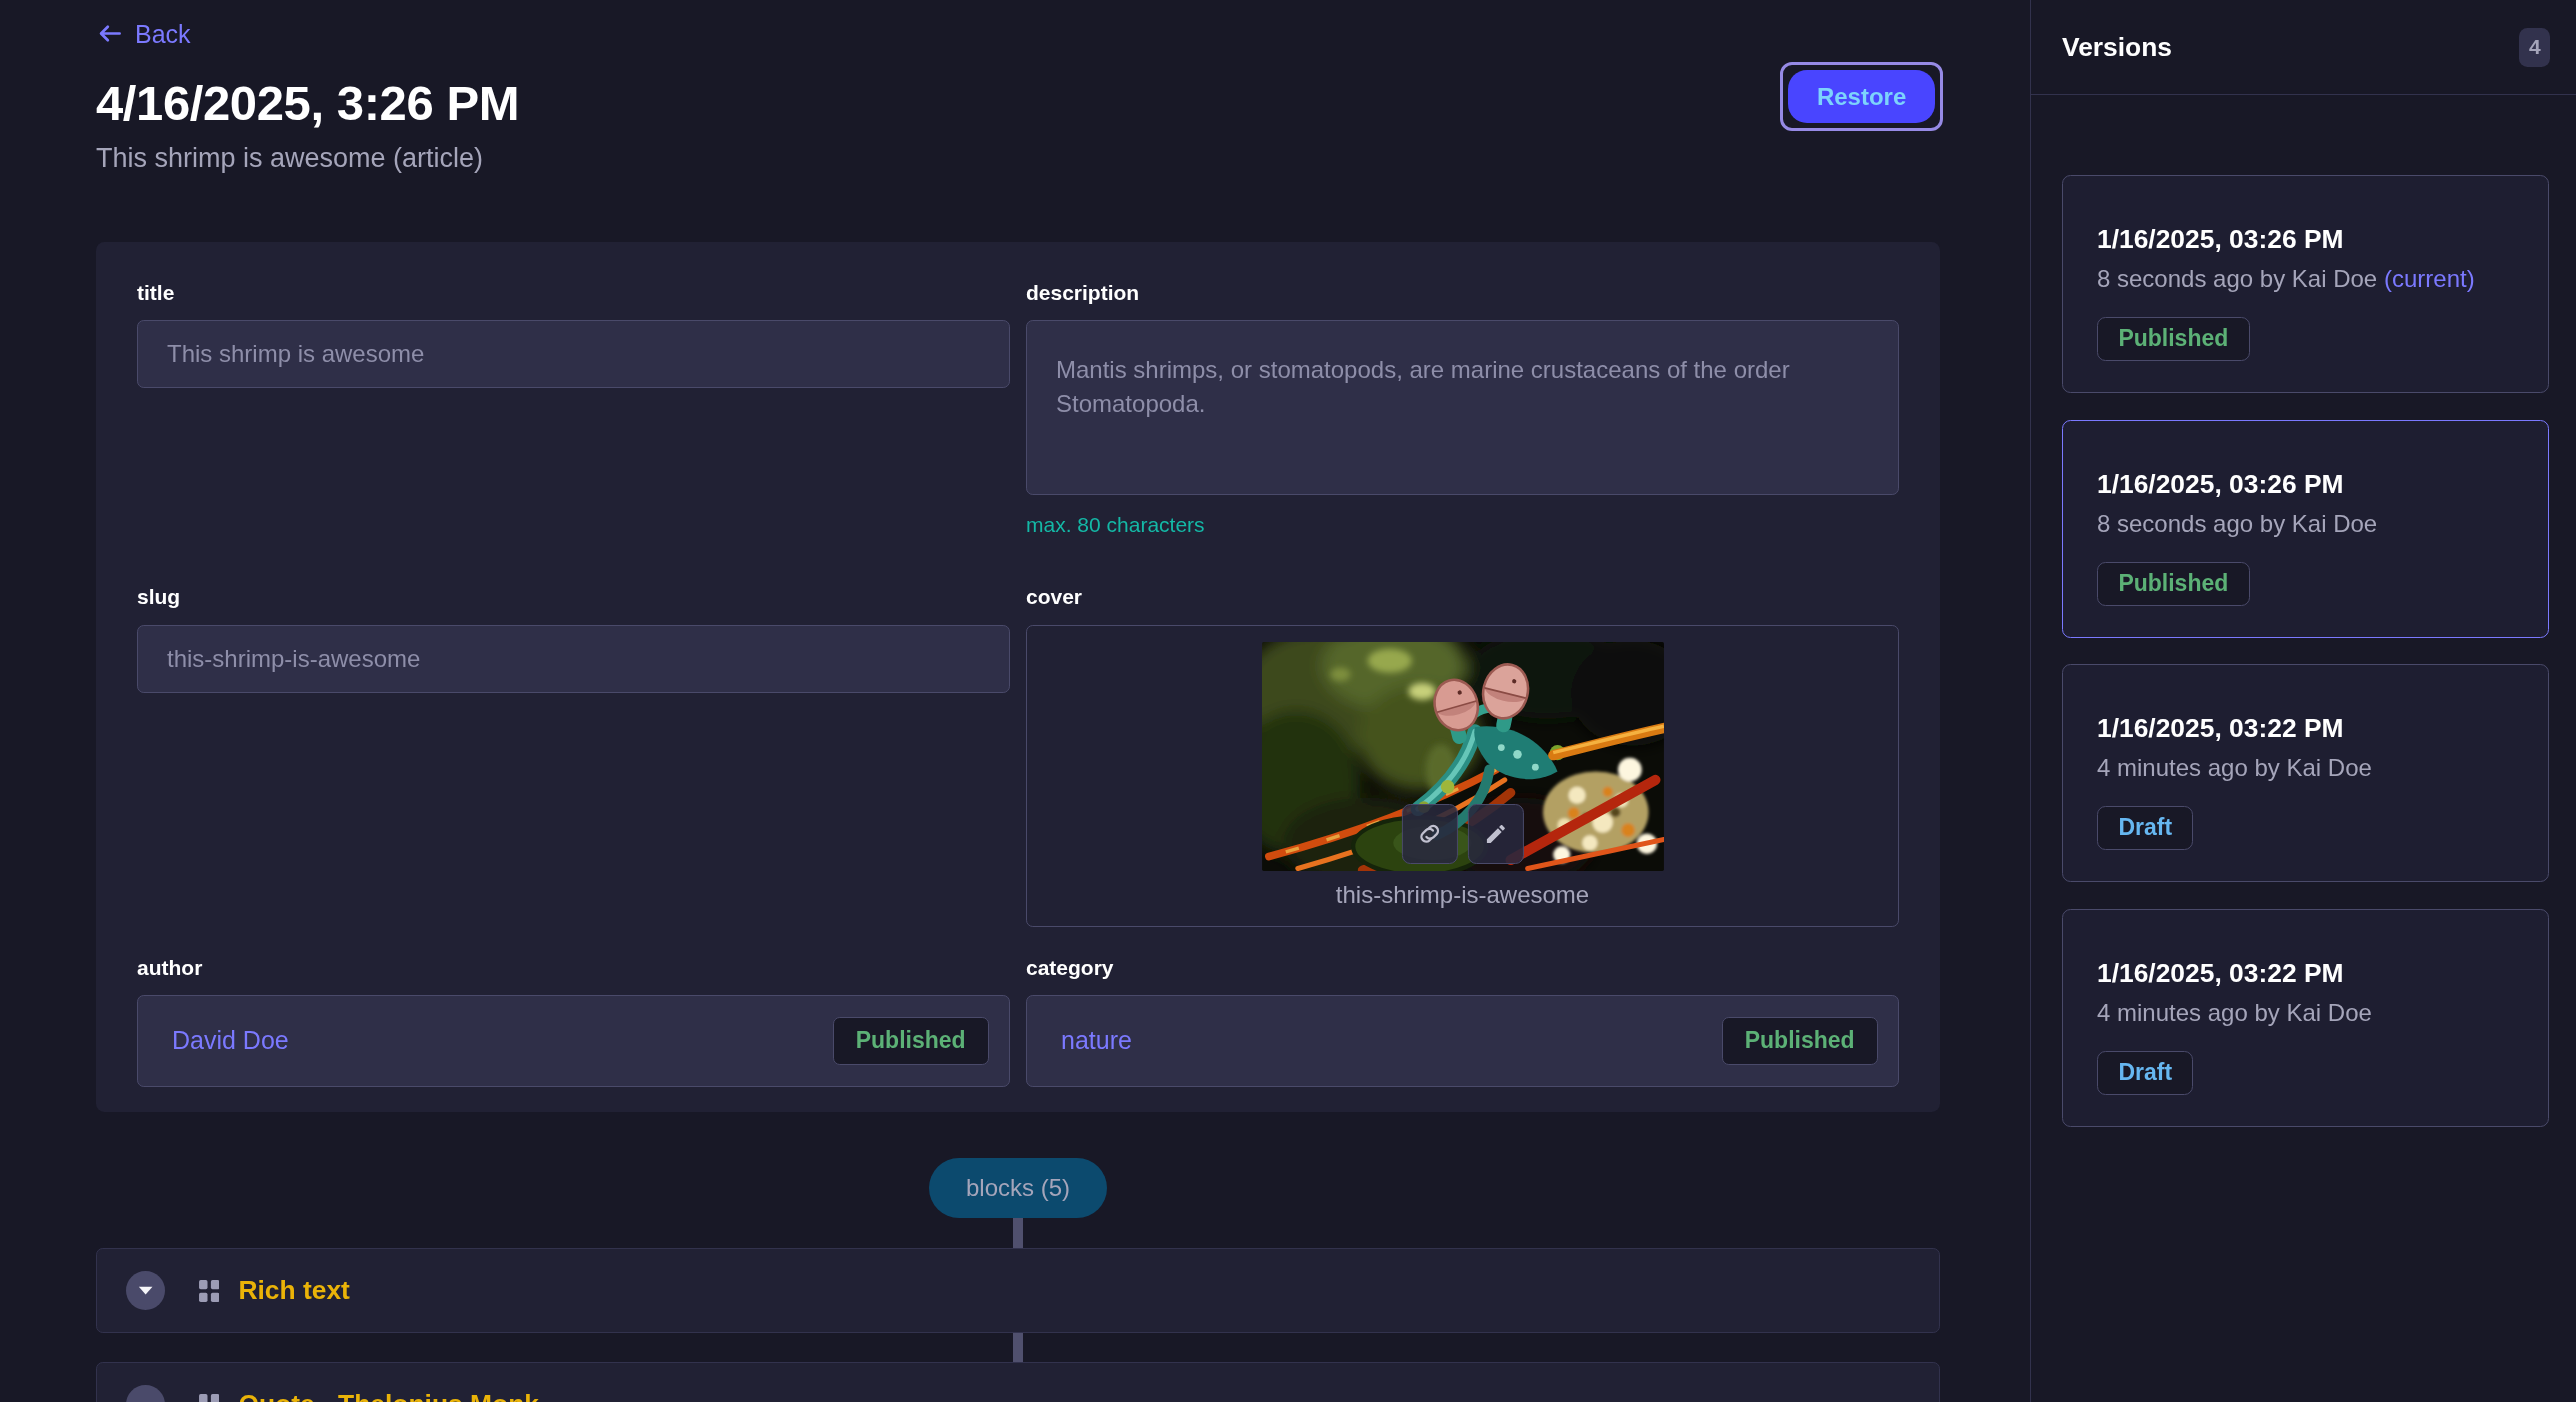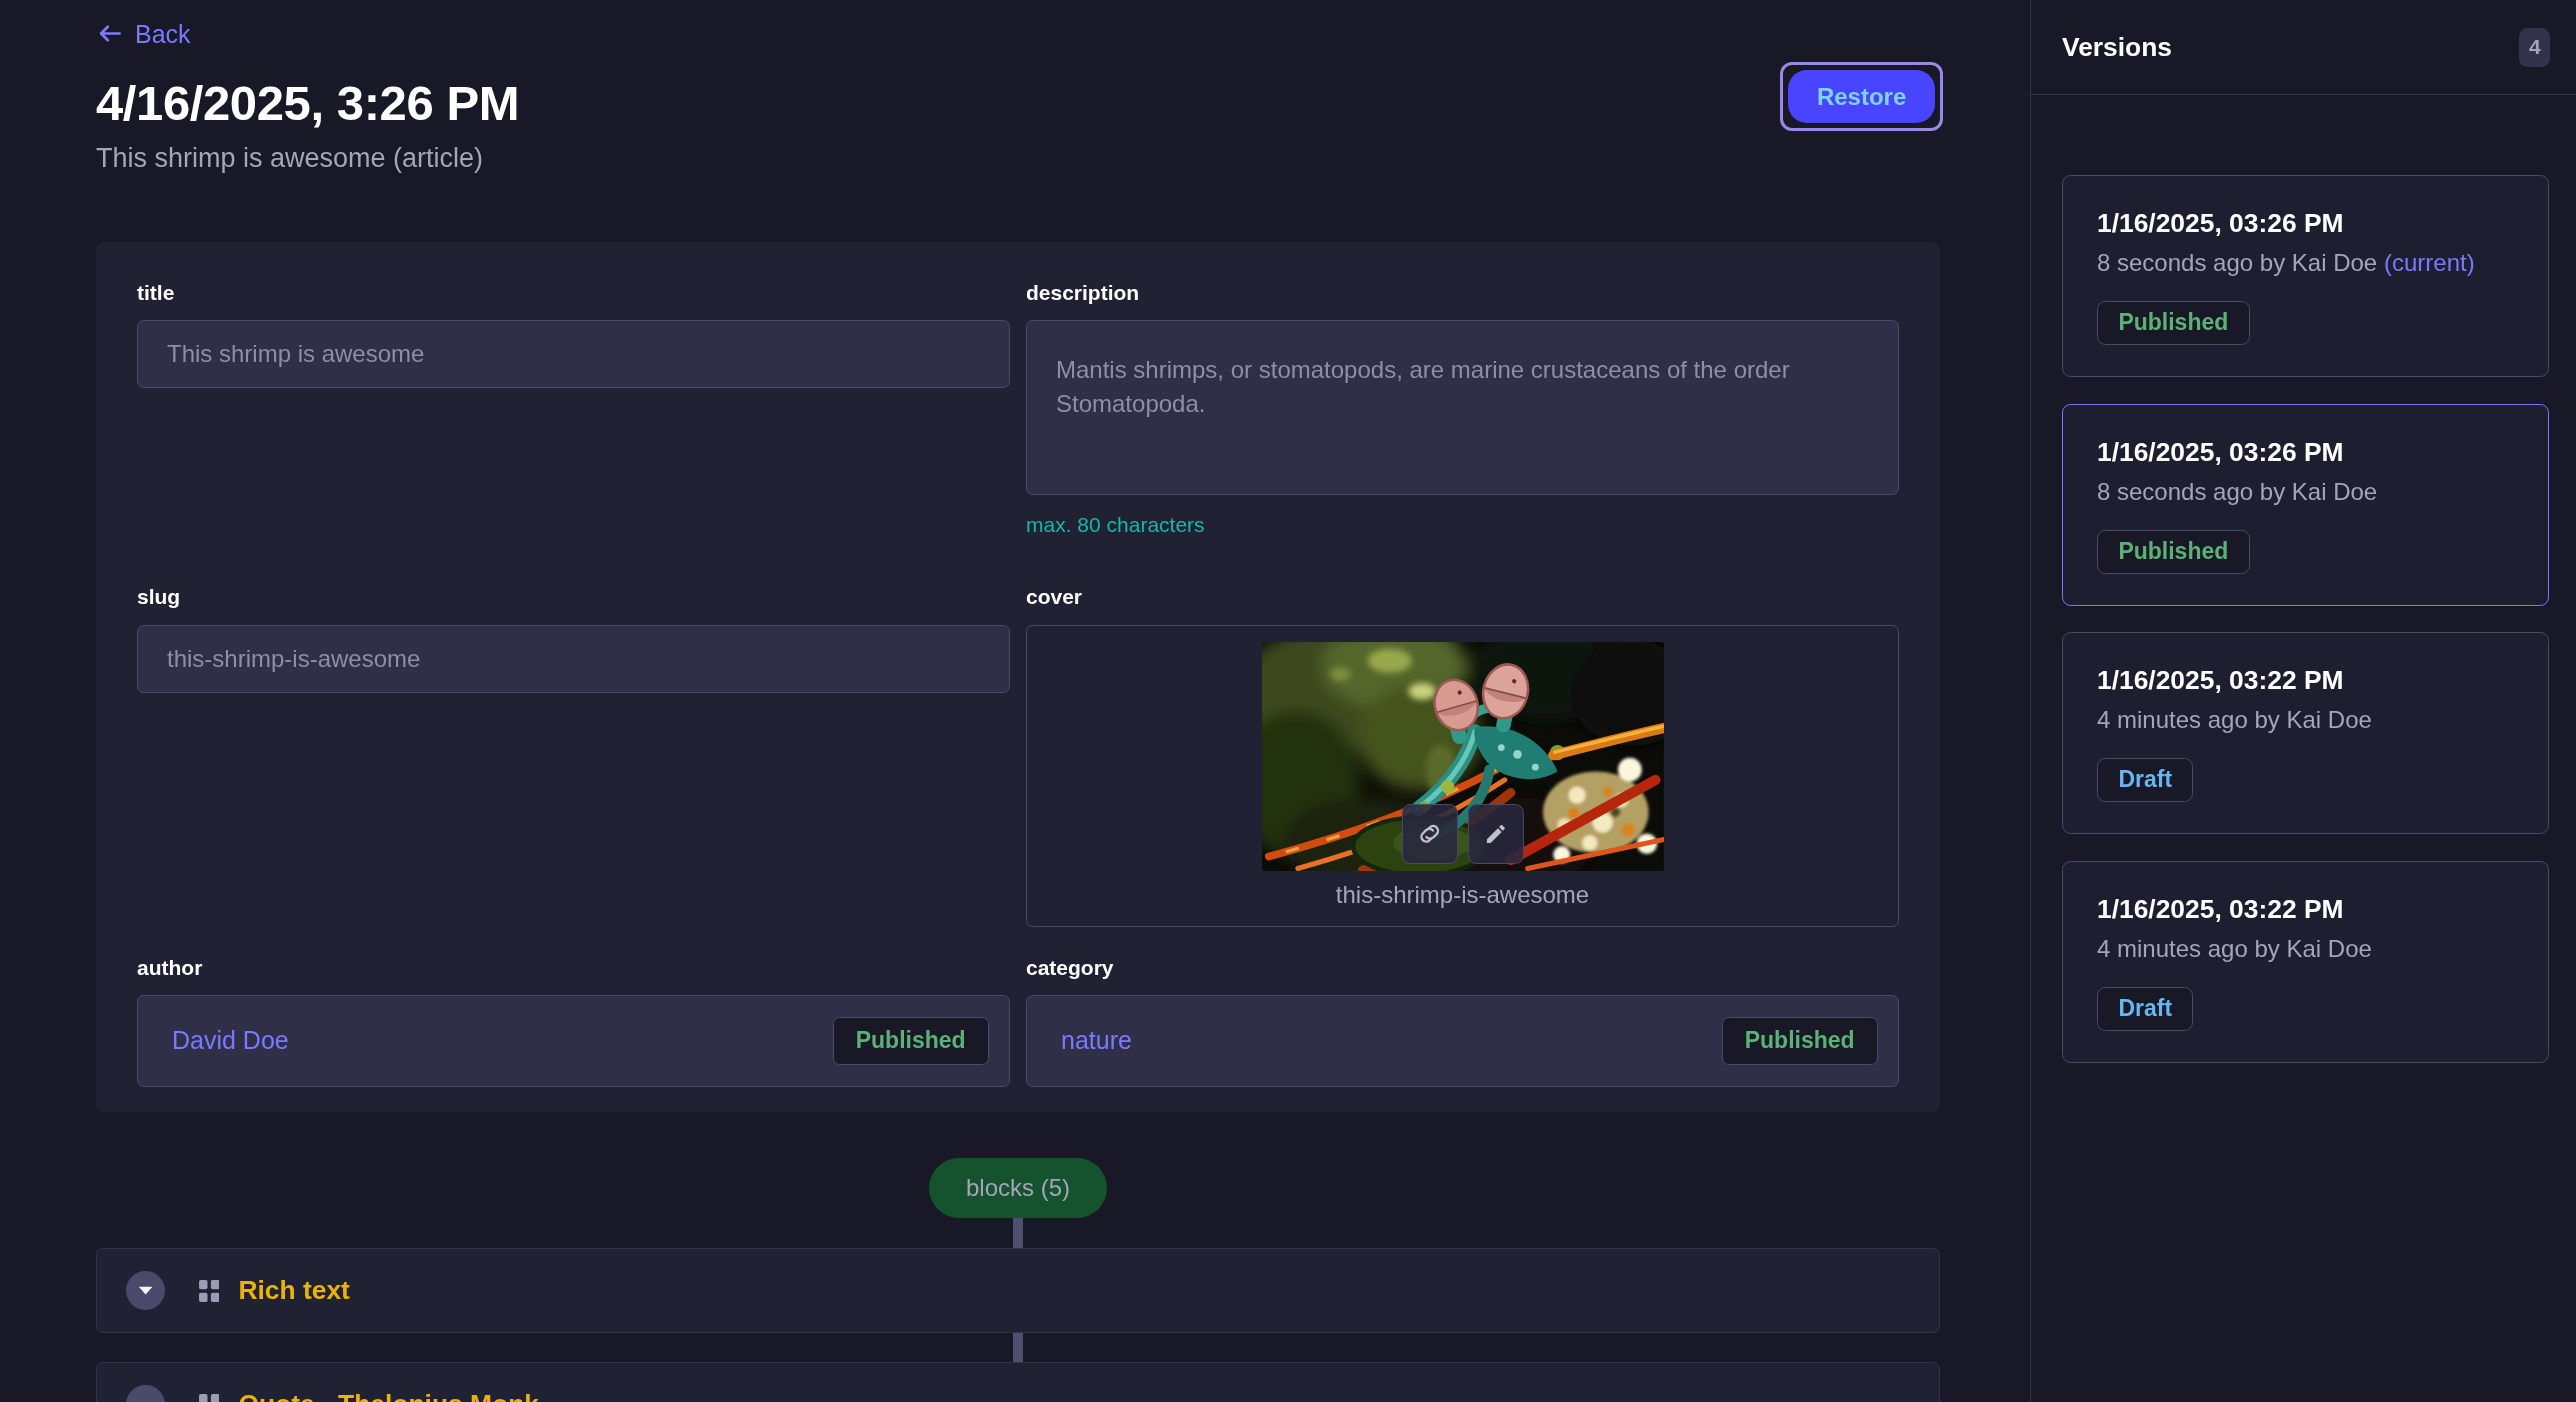--- a/index.html
+++ b/index.html
@@ -85,21 +85,21 @@
     margin-left:auto; height:48px; line-height:44px; padding:0 22px;
     background:#181826; border:1.7px solid #4a4a6a; border-radius:6.8px;
     font-size:23px; font-weight:bold;
   }
   .badge--published { color:#5cb176; }
   .badge--draft { color:#66b7f1; }
 
   
   .blocks-pill {
     margin:46px auto 0 auto; width:max-content; height:60px; line-height:60px;
-    padding:0 37px; background:#14532d; border-radius:31px;
+    padding:0 37px; background:#0c4a6e; border-radius:31px;
     font-size:24px; color:#a5a5ba;
   }
   .connector { width:10.2px; background:#50506e; margin:0 auto; }
   .c1 { height:30px; }
   .c2 { height:29px; }
   .block-row {
     height:85px; background:#212134; border:1.7px solid #32324d; border-radius:6.8px;
     display:flex; align-items:center; padding-left:29px; cursor:pointer;
   }
   .collapse-btn {
@@ -123,21 +123,21 @@
   .versions-count {
     min-width:31px; height:39px; padding:0 8.5px; border-radius:8.5px;
     background:#32324d; color:#a5a5ba; font-size:21px; font-weight:bold;
     display:flex; align-items:center; justify-content:center;
   }
   .versions-list {
     padding:80px 27px 20.4px 31px; display:flex; flex-direction:column; gap:26.4px;
   }
   .vcard {
     border:1.7px solid #4a4a6a; border-radius:8.5px; background:#1e1e31;
-    padding:32px 34px 31px 34px; cursor:pointer;
+    padding:48px 34px 31px 34px; cursor:pointer;
   }
   .vcard.selected { border-color:#7b79ff; }
   .v-time { font-size:26.4px; font-weight:bold; color:#ffffff; }
   .v-byline { margin-top:10.2px; font-size:24px; color:#a5a5ba; }
   .v-current { color:#7b79ff; margin-left:6.8px; }
   .v-badge {
     display:inline-block; margin-top:24px; height:44px; line-height:41px;
     padding:0 20.4px; background:#181826; border:1.7px solid #4a4a6a; border-radius:8.5px;
     font-size:23px; font-weight:bold;
   }

